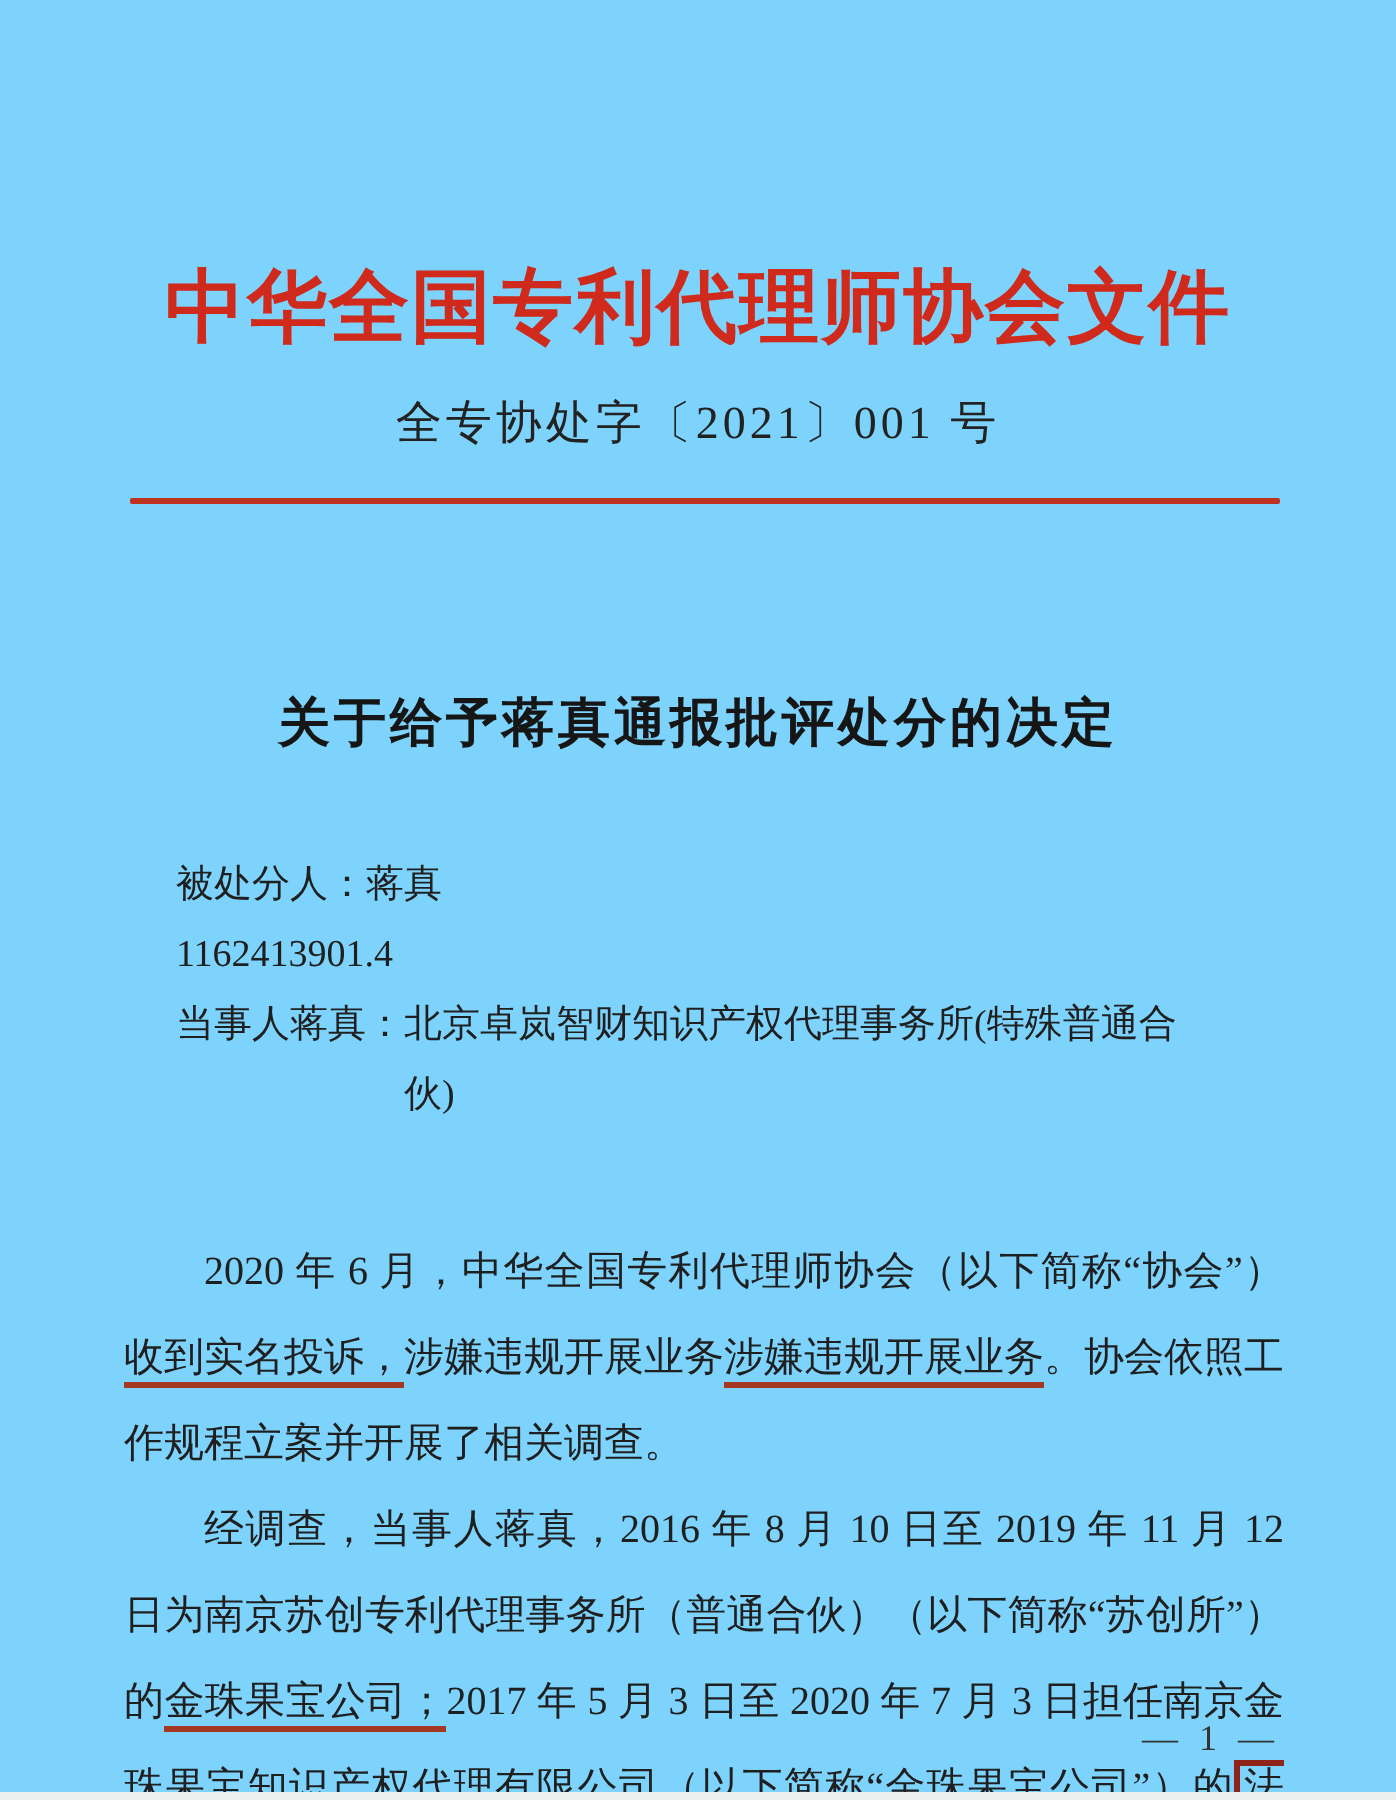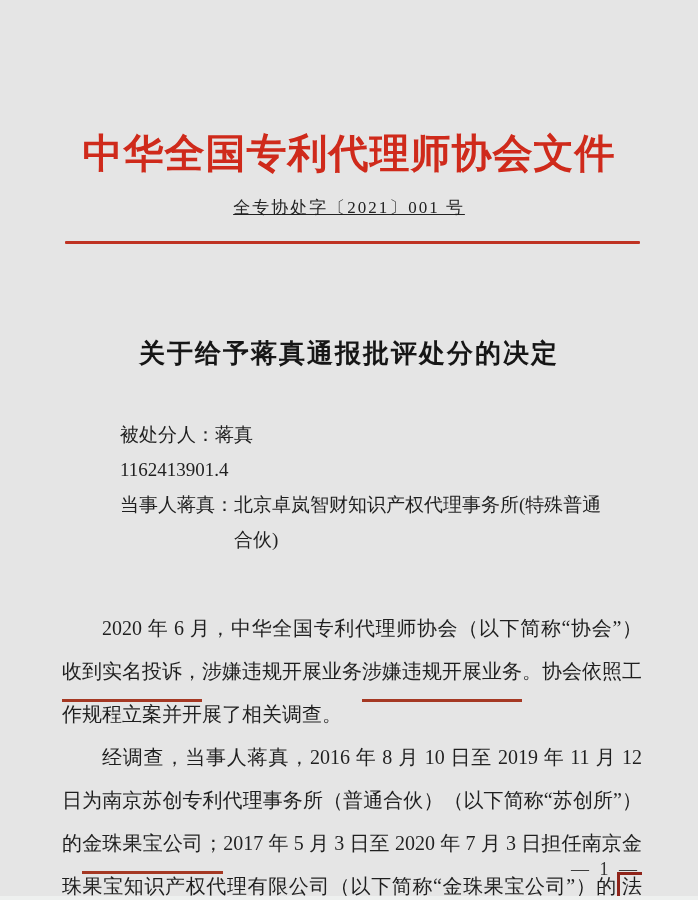--- a/index.html
+++ b/index.html
@@ -9,76 +9,75 @@
     --box-red:#8f241a;
     --text-black:#1f1f1f;
   }
   *{ box-sizing:border-box; margin:0; padding:0; }
   html,body{ background:#ffffff; }
   .page{
     position:relative;
     width:698px;
     height:900px;
     margin:0 auto;
-    background:#e5e5e5;
+    background:#7dd3fc;
     overflow:hidden;
     font-family:"Liberation Serif","DejaVu Serif",serif;
     color:var(--text-black);
   }
   
   .letterhead{ padding-top:130px; text-align:center; }
   .letterhead-title{
     font-size:40px;
     font-weight:bold;
     color:var(--header-red);
     letter-spacing:1px;
     line-height:1.2;
   }
   .doc-number{
     margin-top:18px;
-    font-size:17px;
+    font-size:23px;
     letter-spacing:2px;
     color:#222;
-    text-decoration:underline;
   }
   .red-rule{
     height:3px;
     margin:22px 58px 0 65px;
     background:var(--rule-red);
     border-radius:1px;
   }
   
   .doc-title{
     margin-top:92px;
     text-align:center;
     font-size:26px;
     font-weight:bold;
     letter-spacing:2px;
     color:#161616;
   }
   
   .info-block{
-    margin:46px 90px 0 120px;
+    margin:46px 90px 0 88px;
     font-size:19px;
     line-height:35px;
   }
   .info-row{ display:flex; align-items:flex-start; }
   .info-label{ white-space:nowrap; }
   .info-value{ flex:1; }
   
   .body-text{
     margin:50px 56px 0 62px;
     font-size:20px;
     line-height:43px;
     text-align:justify;
   }
   .body-text p{ text-indent:2em; }
   .red-underline{
     border-bottom:3px solid var(--annotation-red);
-    padding-bottom:17px;
+    padding-bottom:1px;
   }
   .red-box{
     border:3px solid var(--box-red);
     padding:0 2px;
   }
   
   .page-number{
     position:absolute;
     right:58px;
     bottom:20px;

